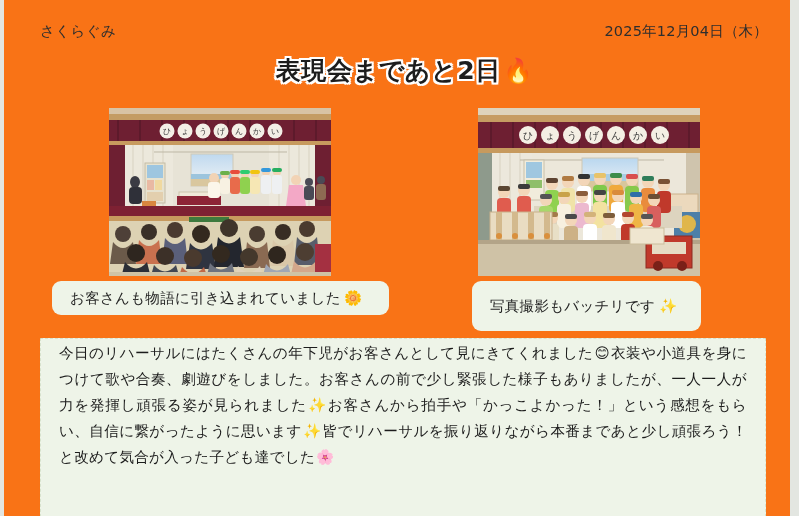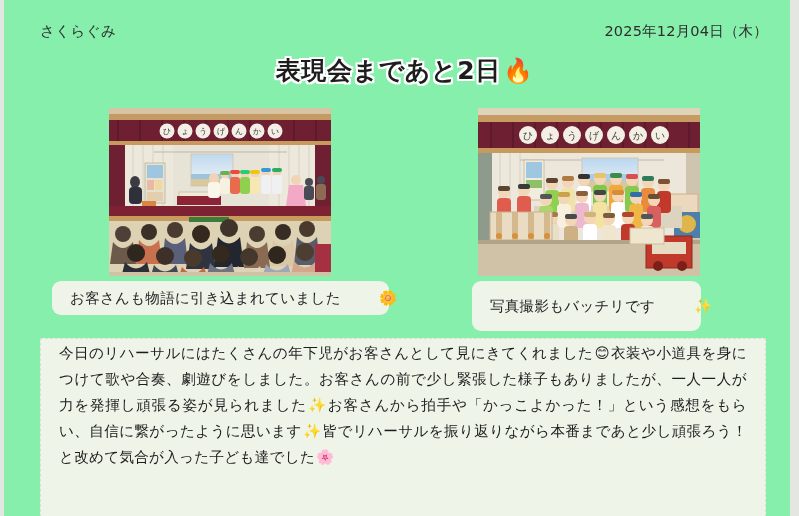--- a/index.html
+++ b/index.html
@@ -12,21 +12,21 @@
     overflow: hidden;
     background: #ffffff;
     font-family: "DejaVu Sans", "Liberation Sans", sans-serif;
   }
 
   #page {
     position: relative;
     width: 799px;
     height: 516px;
     box-sizing: border-box;
-    background: #86efac;
+    background: #f97316;
     border-left: 4px solid #e3e6e1;
     border-right: 9px solid #e3e6e1;
     border-top: 0px;
     overflow: hidden;
   }
 
   
   #header {
     position: absolute;
     left: 0;
@@ -95,21 +95,20 @@
     box-sizing: border-box;
     background: #eef4e8;
     border-radius: 9px;
     display: flex;
     align-items: center;
     padding: 0 18px;
     font-size: 14.5px;
     color: #1f1f1f;
     letter-spacing: 0.3px;
     white-space: nowrap;
-    gap: 35px;
   }
   #caption-1 { left: 48px; top: 281px; width: 337px; height: 34px; }
   #caption-2 { left: 468px; top: 281px; width: 229px; height: 50px; }
   .caption .emoji { margin-left: 4px; }
 
   
   #body-box {
     position: absolute;
     left: 36px;
     top: 338px;

